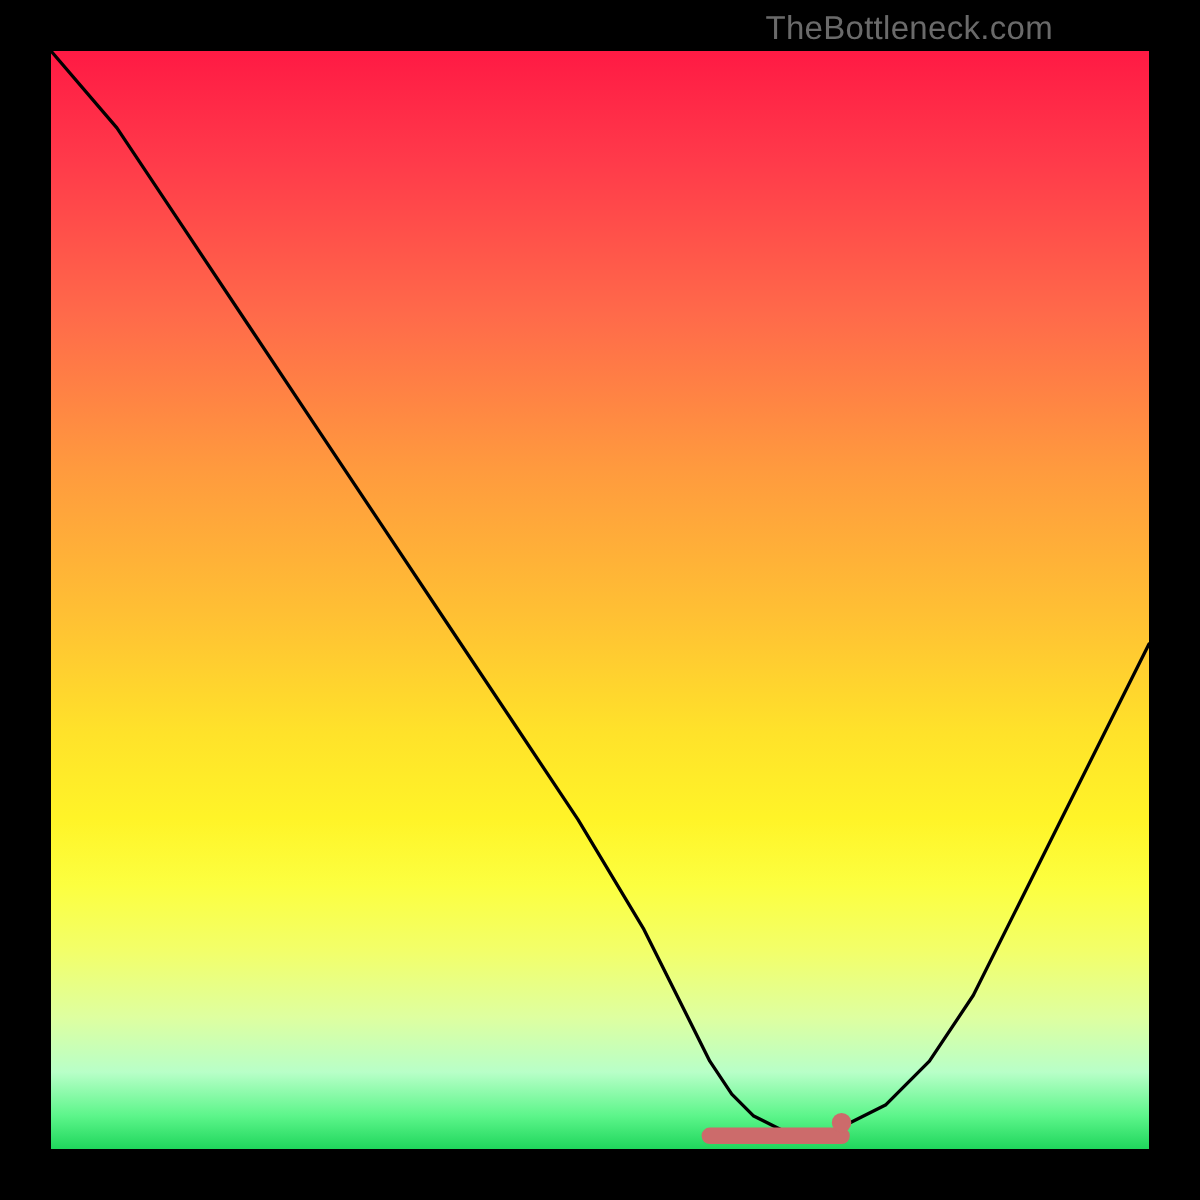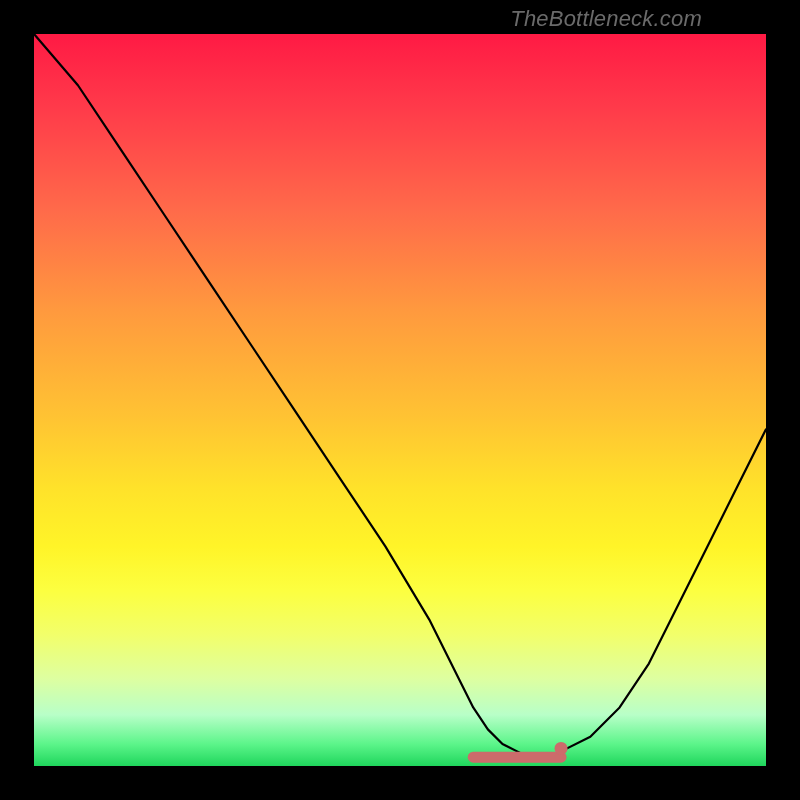--- a/index.html
+++ b/index.html
@@ -11,21 +11,20 @@
     overflow: hidden;
     font-family: Arial, Helvetica, sans-serif;
   }
   .frame {
     position: absolute;
     left: 0;
     top: 0;
     width: 712px;
     height: 800px;
     background: #000;
-    font-style: italic;
   }
   .plot {
     position: absolute;
     left: 34px;
     top: 34px;
     width: 732px;
     height: 732px;
     background: linear-gradient(to bottom,
       #ff1a44 0%,
       #ff3a4a 10%,

